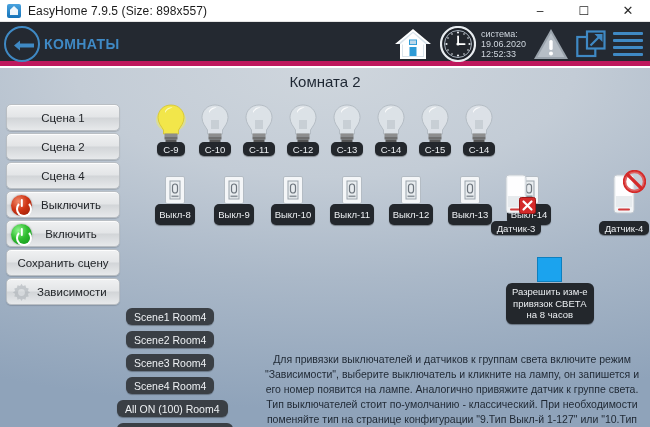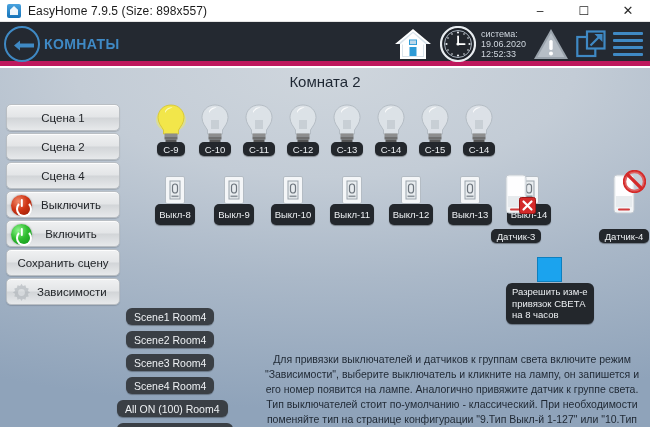--- a/index.html
+++ b/index.html
@@ -126,28 +126,28 @@
   .sw-cell { width:50px; display:flex; flex-direction:column; align-items:center; }
   .sw-ico { width:20px; height:28px; }
   .sw-cell .tag { margin-top:0px; font-size:9.5px; padding:5px 4px; }
 
   
   .sensors { position:absolute; left:487px; top:106px; display:flex; gap:50px; }
   .sn-cell { width:58px; display:flex; flex-direction:column; align-items:center; position:relative; }
   .sn-ico { width:32px; height:42px; position:relative; }
   .sn-badge { position:absolute; right:-4px; bottom:2px; width:17px; height:17px; }
   .sn-badge.ban { right:-6px; bottom:auto; top:-4px; width:23px; height:23px; }
-  .sn-cell .tag { margin-top:13px; }
+  .sn-cell .tag { margin-top:5px; }
 
   
   .permit { position:absolute; left:506px; top:189px; display:flex; flex-direction:column; align-items:center; }
   .permit-sq { width:25px; height:25px; background:#1ba3ee; border:1px solid #0e7fbe; }
   .permit-tag {
     margin-top:1px; background:#23272c; color:#eceff2; font-size:9.5px;
-    border-radius:6px; padding:3px 6px; line-height:1.22;
+    border-radius:6px; padding:3px 6px; text-align:center; line-height:1.22;
     box-shadow:0 1px 1px rgba(0,0,0,.35);
   }
 
   
   .scene-tags { position:absolute; left:126px; top:240px; display:flex; flex-direction:column; gap:6px; align-items:flex-start; }
   .scene-tags .stag {
     background:#3a3f45; color:#eef1f4; font-size:10.5px;
     border-radius:6px; padding:2.5px 8px; white-space:nowrap;
     box-shadow:0 1px 1px rgba(0,0,0,.3);
   }

